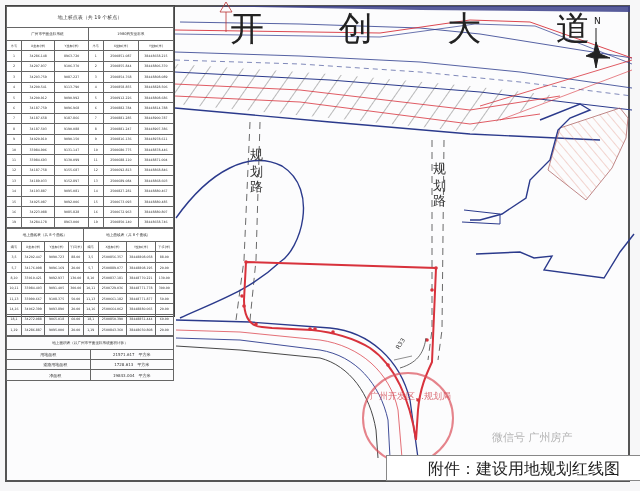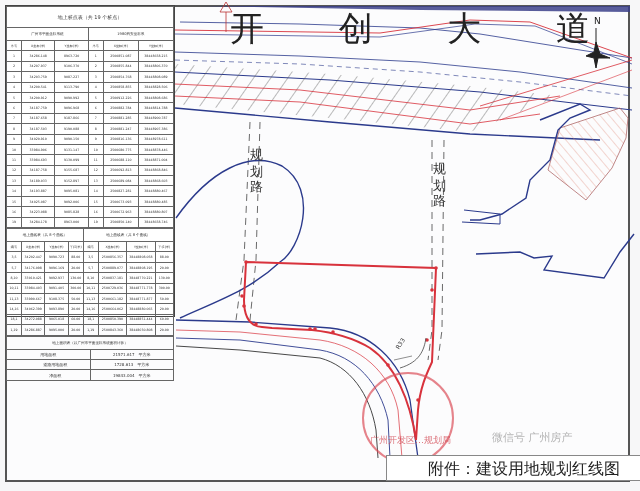--- a/index.html
+++ b/index.html
@@ -118,21 +118,21 @@
     <span>大</span>
     <span>道</span>
   </div>
   <div id="north">N</div>
 
   <div class="vlabel" style="left:247px;top:138px;">规划路</div>
   <div class="vlabel" style="left:430px;top:152px;">规划路</div>
   <div class="dim" style="left:394px;top:340px;">R33</div>
 
   <div class="stamp"></div>
-  <div class="stamp-text" style="left:370px;top:390px;margin-top:44px;">广州开发区…规划局</div>
+  <div class="stamp-text" style="left:370px;top:390px;">广州开发区…规划局</div>
 
   <div id="tbl-wrap">
     <table>
       <colgroup>
           <col style="width:9%">
           <col style="width:20%">
           <col style="width:20%">
           <col style="width:9%">
           <col style="width:21%">
           <col style="width:21%">

